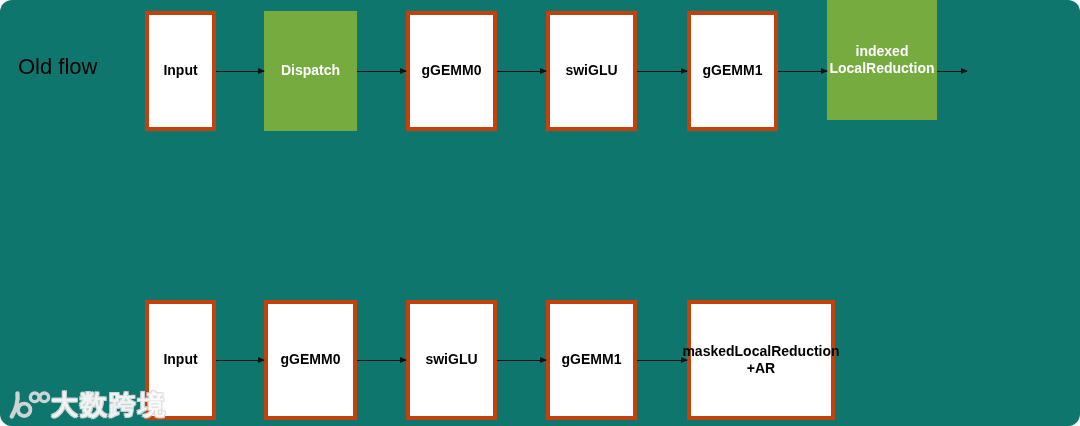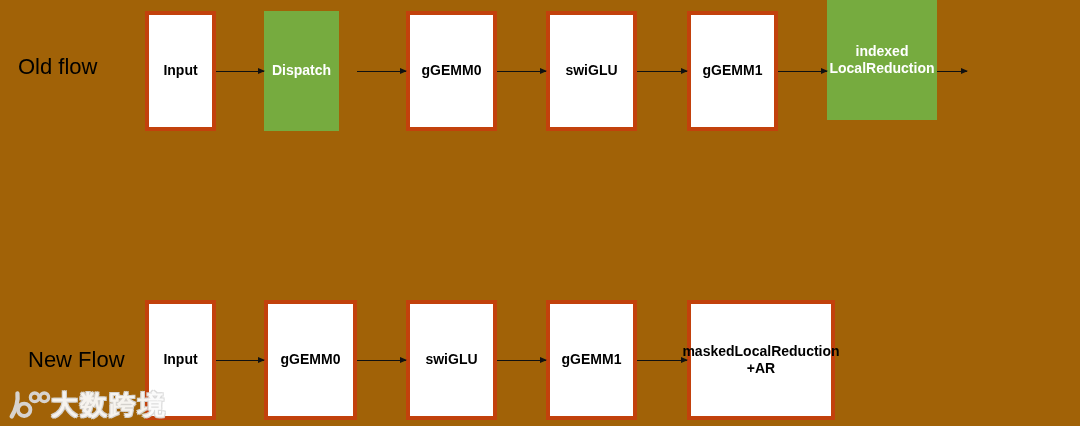--- a/index.html
+++ b/index.html
@@ -1,22 +1,23 @@
 <!DOCTYPE html>
 <html><head>
 <meta charset="utf-8">
 <style>
   html, body { margin: 0; padding: 0; background: #ffffff; }
   .canvas {
     position: relative;
     width: 1080px;
     height: 426px;
-    background: #a16207;
+    background: #0f766e;
     overflow: hidden;
     font-family: "Liberation Sans", sans-serif;
+    border-radius: 12px;
   }
   .flow-label {
     position: absolute;
     font-size: 22px;
     font-weight: 400;
     color: #000000;
     white-space: nowrap;
   }
   .node {
     position: absolute;
@@ -81,21 +82,21 @@
 </head>
 <body>
 
 <div class="canvas">
 
   <div class="flow-label" style="left:18px; top:54px;">Old flow</div>
 
   <div class="node" style="left:145px; top:11px; width:71px;">
     <span>Input</span>
   </div>
-  <div class="node highlight" style="left:264px; top:11px; width:75px;">
+  <div class="node highlight" style="left:264px; top:11px; width:93px;">
     <span>Dispatch</span>
   </div>
   <div class="node" style="left:406px; top:11px; width:91px;">
     <span>gGEMM0</span>
   </div>
   <div class="node" style="left:546px; top:11px; width:91px;">
     <span>swiGLU</span>
   </div>
   <div class="node" style="left:687px; top:11px; width:91px;">
     <span>gGEMM1</span>
@@ -105,21 +106,20 @@
 LocalReduction</span>
   </div>
 
   <div class="arrow" style="left:216px; top:71px; width:48px;"></div>
   <div class="arrow" style="left:357px; top:71px; width:49px;"></div>
   <div class="arrow" style="left:497px; top:71px; width:49px;"></div>
   <div class="arrow" style="left:637px; top:71px; width:50px;"></div>
   <div class="arrow" style="left:778px; top:71px; width:49px;"></div>
   <div class="arrow" style="left:937px; top:71px; width:30px;"></div>
 
-  <div class="flow-label" style="left:28px; top:347px;">New Flow</div>
 
   <div class="node" style="left:145px; top:300px; width:71px;">
     <span>Input</span>
   </div>
   <div class="node" style="left:264px; top:300px; width:93px;">
     <span>gGEMM0</span>
   </div>
   <div class="node" style="left:406px; top:300px; width:91px;">
     <span>swiGLU</span>
   </div>

